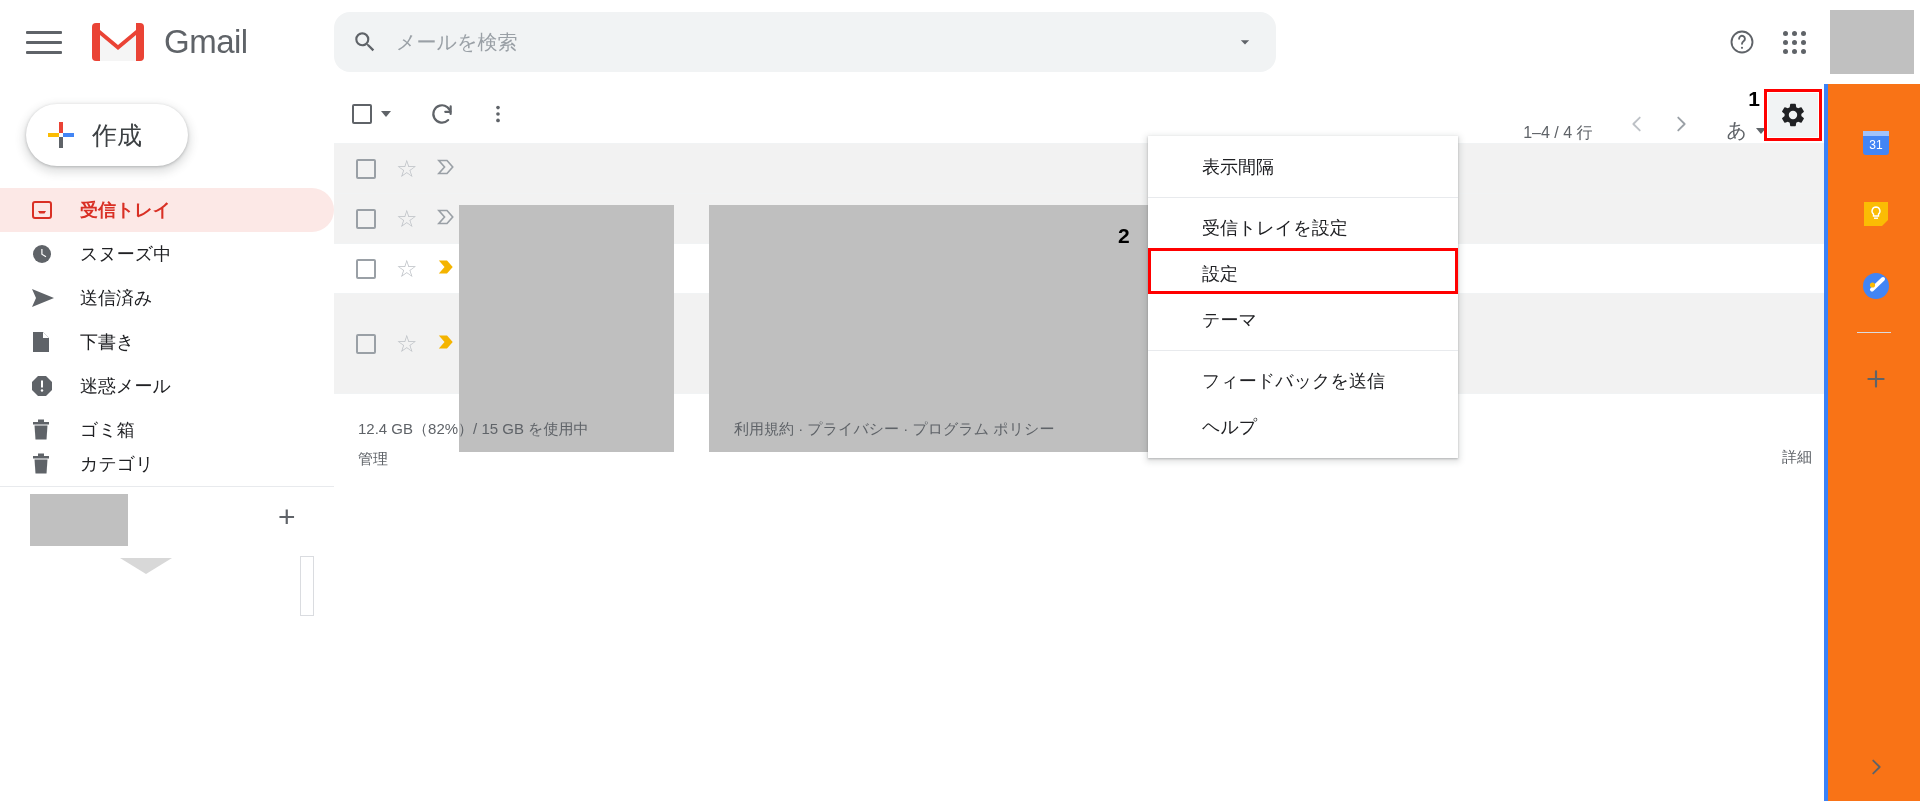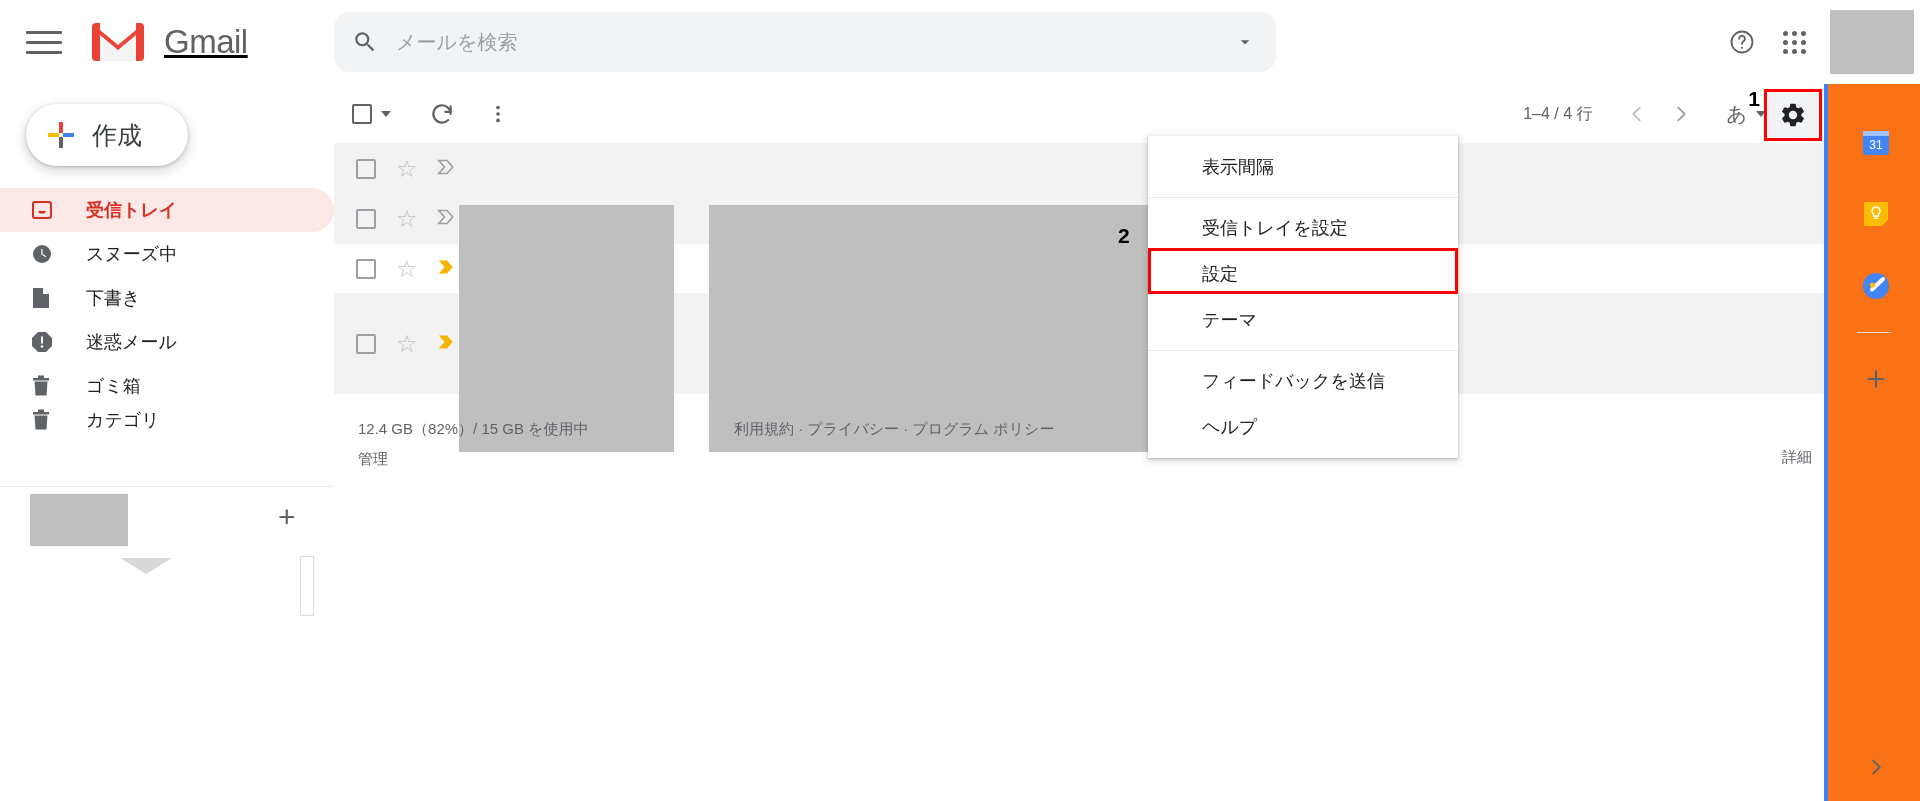--- a/index.html
+++ b/index.html
@@ -16,21 +16,21 @@
     position: absolute; top: 0; left: 0; width: 1920px; height: 84px;
     background: #fff; display: flex; align-items: center;
   }
   .hamburger {
     width: 36px; height: 36px; margin-left: 26px;
     display: flex; flex-direction: column; justify-content: center; gap: 7px;
     cursor: pointer;
   }
   .hamburger span { display: block; width: 36px; height: 3px; background: #5f6368; border-radius: 1px; }
 
-  .brand { display: flex; align-items: center; margin-left: 28px; text-decoration: underline; }
+  .brand { display: flex; align-items: center; margin-left: 28px; }
   .gmail-logo { width: 56px; height: 42px; position: relative; }
   .gmail-word {
     margin-left: 18px; font-size: 33px; color: #5f6368; letter-spacing: -0.5px;
   }
 
   .searchwrap {
     position: absolute; left: 334px; top: 12px;
     width: 942px; height: 60px;
     background: #f1f3f4; border-radius: 16px;
     display: flex; align-items: center;
@@ -67,21 +67,21 @@
   .compose .plus { margin-left: 20px; width: 30px; height: 30px; position: relative; }
   .compose .label { margin-left: 16px; font-size: 25px; color: #3c4043; }
 
   .navlist { margin-top: 22px; }
   .navitem {
     height: 44px; display: flex; align-items: center;
     border-top-right-radius: 22px; border-bottom-right-radius: 22px;
     padding-left: 30px; cursor: pointer; color: #202124; font-size: 18px;
   }
   .navitem .ico { width: 34px; display: flex; align-items: center; }
-  .navitem .txt { margin-left: 22px; }
+  .navitem .txt { margin-left: 16px; }
   .navitem.active { background: #fce8e6; color: #d93025; font-weight: bold; }
   .navitem.active .txt { color: #d93025; }
   .navitem.cut { overflow: hidden; height: 26px; align-items: flex-start; }
 
   .sidebar-divider { position: absolute; left: 0; top: 402px; width: 334px; height: 1px; background: #e8eaed; }
 
   .chatbox-hidden { position: absolute; left: 30px; top: 410px; width: 98px; height: 52px; background: #c0c0c0; }
   .chat-plus { position: absolute; left: 278px; top: 418px; font-size: 30px; color: #5f6368; cursor: pointer; line-height: 1; }
 
   .chat-pane { position: absolute; left: 0; top: 474px; width: 334px; height: 86px; background: #fff; }
@@ -93,21 +93,21 @@
   .chat-scroll { position: absolute; left: 300px; top: 472px; width: 14px; height: 60px; background: #fff; border: 1px solid #dadce0; }
 
   
   .main { position: absolute; left: 334px; top: 84px; width: 1490px; height: 717px; background: #fff; }
   .main-toolbar { position: relative; height: 60px; border-bottom: 1px solid #f1f3f4; display: flex; align-items: center; }
   .tb-btn { height: 48px; display: flex; align-items: center; justify-content: center; cursor: pointer; }
   .select-all { margin-left: 18px; display: flex; align-items: center; cursor: pointer; }
   .cbox { width: 20px; height: 20px; border: 2px solid #5f6368; border-radius: 2px; }
   .caret-dn { width: 0; height: 0; border-left: 5px solid transparent; border-right: 5px solid transparent; border-top: 6px solid #5f6368; margin-left: 9px; }
 
-  .pager { position: absolute; right: 58px; top: 0; height: 60px; display: flex; align-items: center; gap: 4px; }
+  .pager { position: absolute; right: 58px; top: 0; height: 60px; display: flex; align-items: flex-end; gap: 4px; }
   .pager-count { font-size: 16px; color: #5f6368; margin-right: 20px; white-space: nowrap; }
   .arrow-btn { width: 40px; height: 40px; display: flex; align-items: center; justify-content: center; color: #bdc1c6; font-size: 24px; cursor: pointer; }
   .ime { display: flex; align-items: center; margin-left: 22px; cursor: pointer; }
   .ime-char { font-size: 20px; color: #5f6368; }
 
   .gear-btn {
     position: absolute; right: 6px; top: 9px;
     width: 50px; height: 44px; background: #f1f3f4;
     display: flex; align-items: center; justify-content: center; cursor: pointer;
   }
@@ -250,20 +250,28 @@
         <span class="ico">
           <svg width="24" height="24" viewBox="0 0 24 24" fill="#5f6368">
             <circle cx="12" cy="12" r="9"></circle>
             <path d="M12.5 7h-1.2v5.6l4.4 2.6.6-1-3.8-2.3z" fill="#fff"></path>
           </svg>
         </span>
         <span class="txt">スヌーズ中</span>
       </div>
 
 
+      <div class="navitem">
+        <span class="ico">
+          <svg width="26" height="22" viewBox="0 0 26 22" fill="#5f6368">
+            <path d="M2 2l22 9-22 9 4-9z"></path>
+          </svg>
+        </span>
+        <span class="txt">送信済み</span>
+      </div>
 
       <div class="navitem">
         <span class="ico">
           <svg width="22" height="24" viewBox="0 0 22 24" fill="#5f6368">
             <path d="M3 2h10l6 6v14H3z"></path>
             <path d="M13 2v6h6" fill="#fff"></path>
           </svg>
         </span>
         <span class="txt">下書き</span>
       </div>

